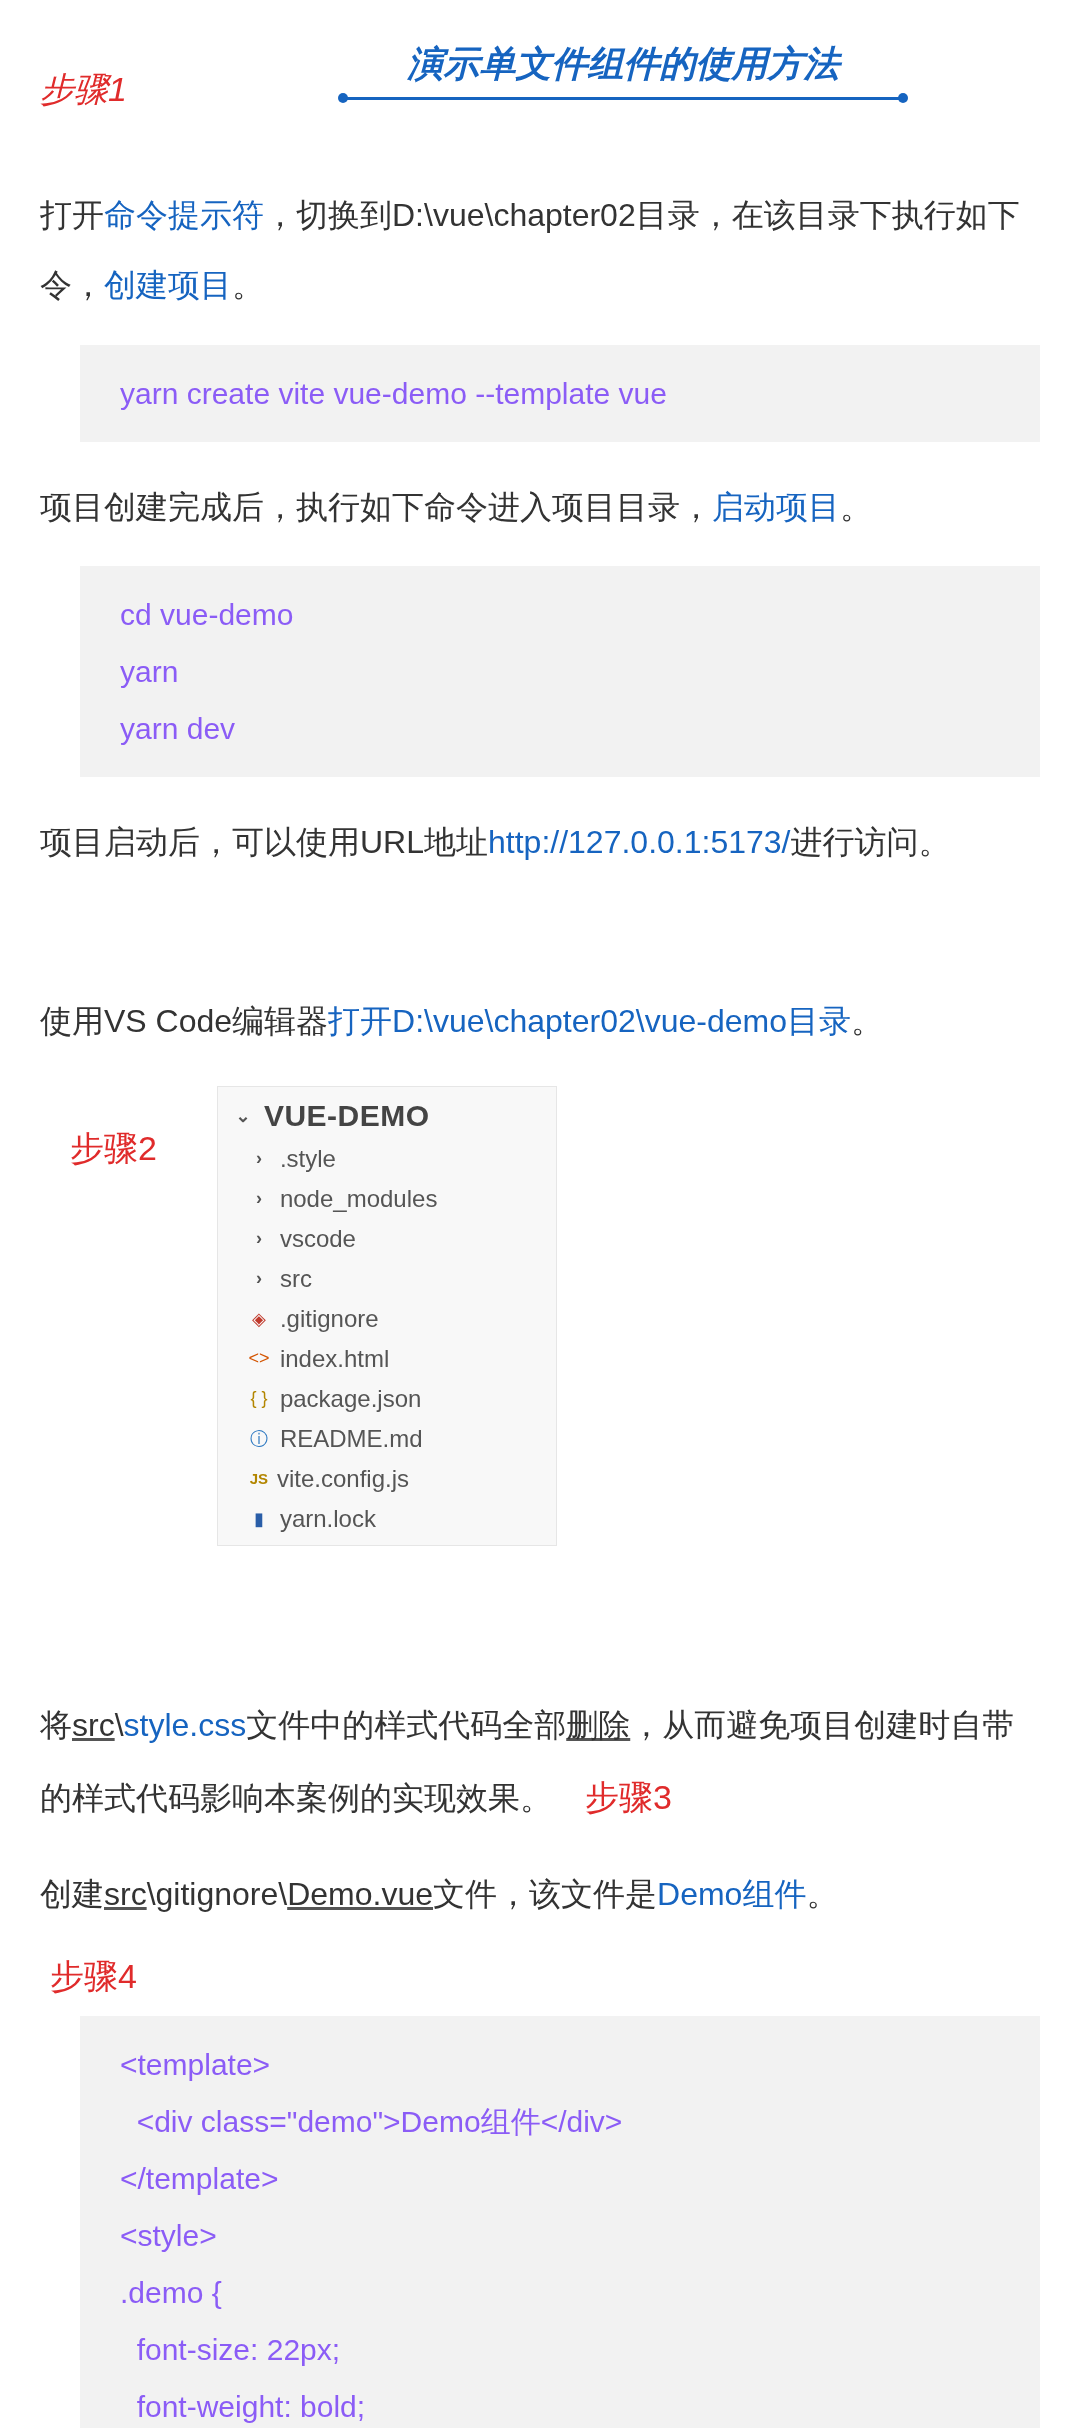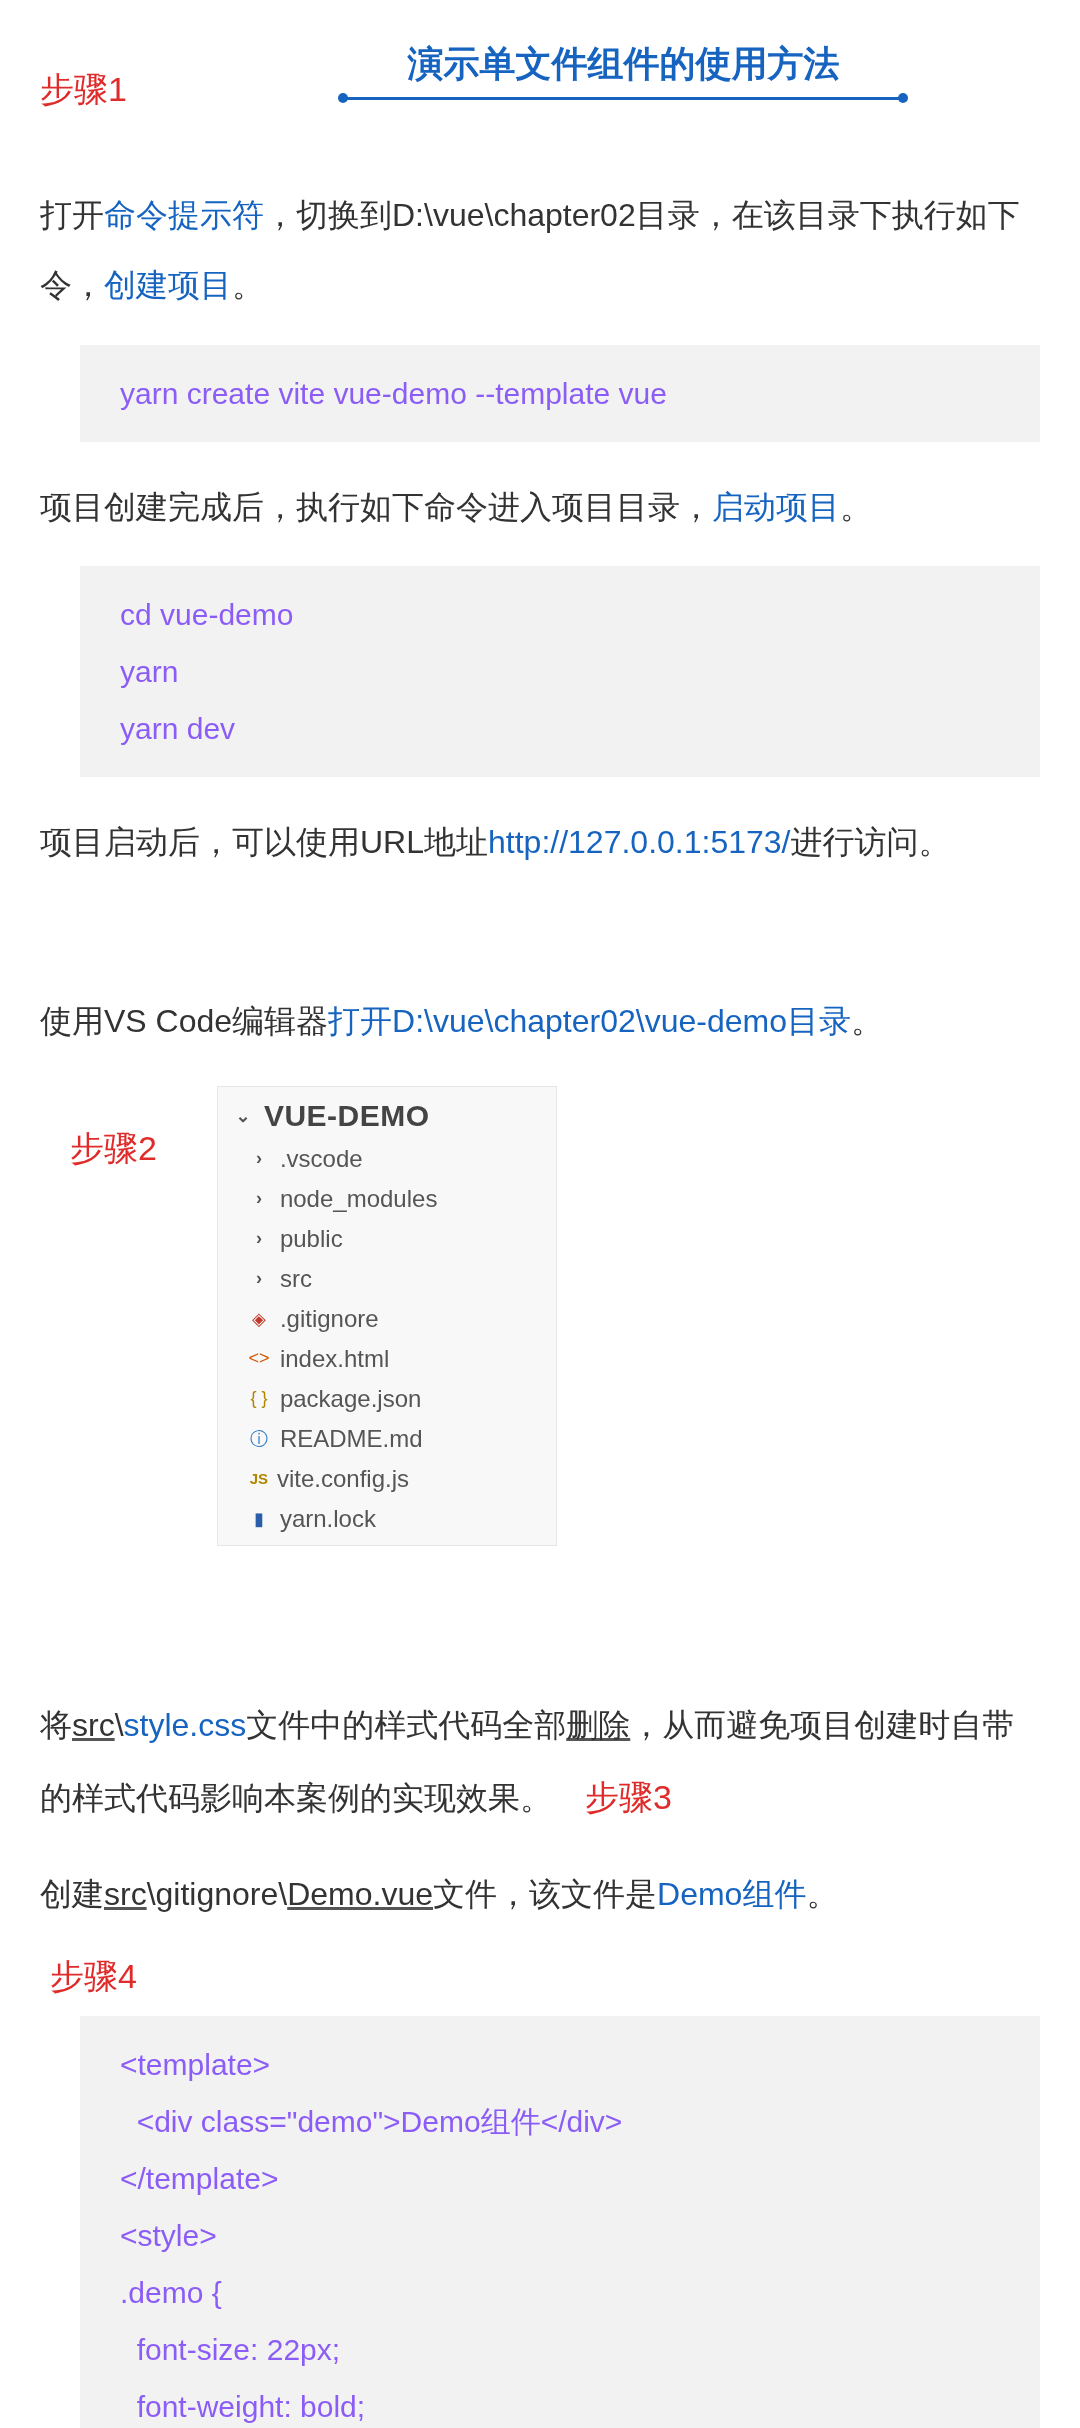--- a/index.html
+++ b/index.html
@@ -32,20 +32,21 @@
     font-size: 36px;
     font-weight: 700;
     text-align: center;
     margin: 0 auto 8px auto;
   }
   .title-wrap {
     display: flex;
     align-items: center;
     gap: 80px;
     margin-bottom: 40px;
+    font-style: italic;
   }
   .title-underline {
     width: 560px;
     margin: 0 auto 40px auto;
     border-bottom: 3px solid var(--blue);
     position: relative;
   }
   .title-underline::before,
   .title-underline::after {
     content: "";
@@ -166,29 +167,29 @@
   <div class="tree-wrap">
     <span class="step-label" style="margin-top:40px">步骤2</span>
     <div class="tree">
       <div class="tree-row">
         <span class="tree-icon chev">⌄</span>
         <span class="tree-root">VUE-DEMO</span>
       </div>
       <div id="tree-items">
           <div class="tree-row" style="padding-left: 30px;">
             <span class="tree-icon chev">›</span>
-            <span>.vscode</span>
+            <span>.style</span>
           </div>
           <div class="tree-row" style="padding-left: 30px;">
             <span class="tree-icon chev">›</span>
             <span>node_modules</span>
           </div>
           <div class="tree-row" style="padding-left: 30px;">
             <span class="tree-icon chev">›</span>
-            <span>public</span>
+            <span>vscode</span>
           </div>
           <div class="tree-row" style="padding-left: 30px;">
             <span class="tree-icon chev">›</span>
             <span>src</span>
           </div>
           <div class="tree-row" style="padding-left: 30px;">
             <span class="tree-icon ico-git">◈</span>
             <span>.gitignore</span>
           </div>
           <div class="tree-row" style="padding-left: 30px;">

